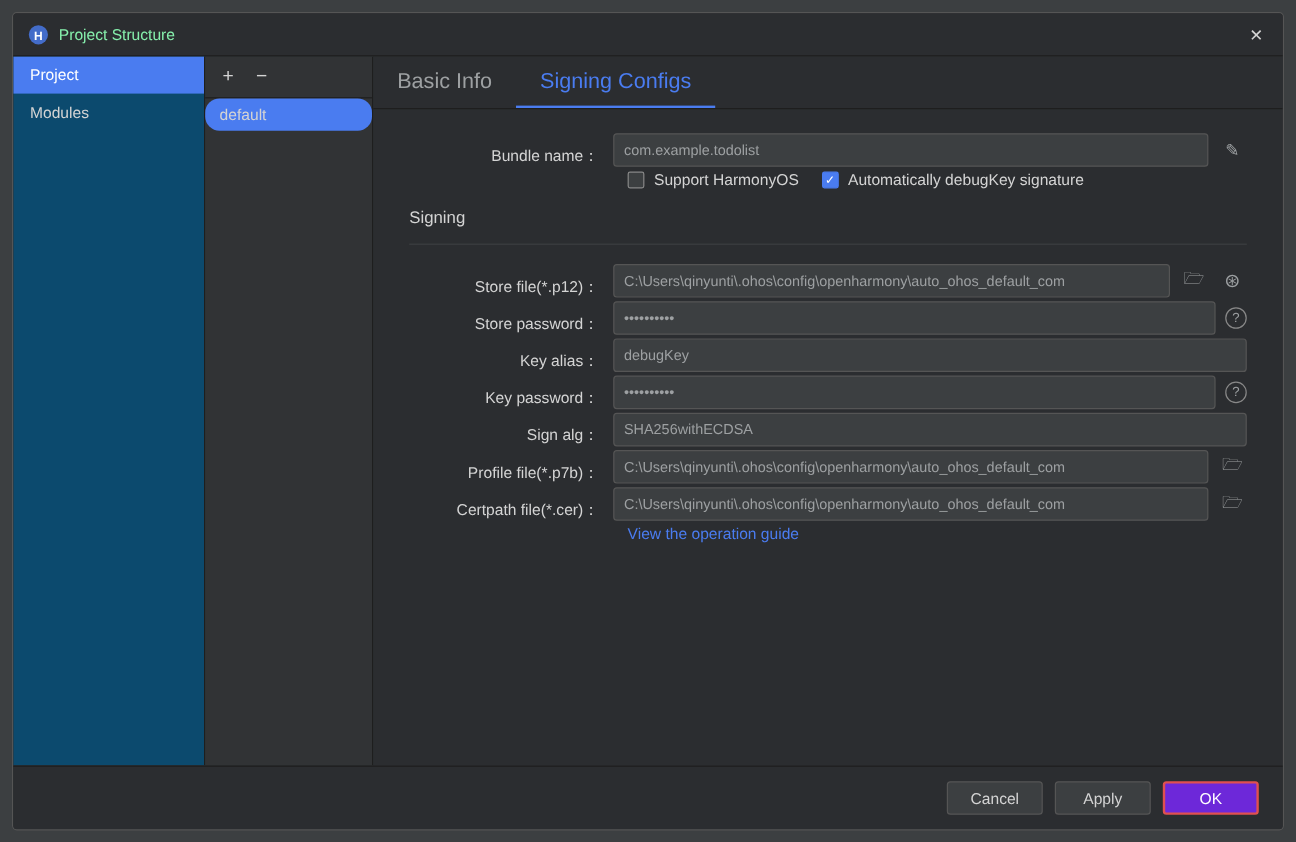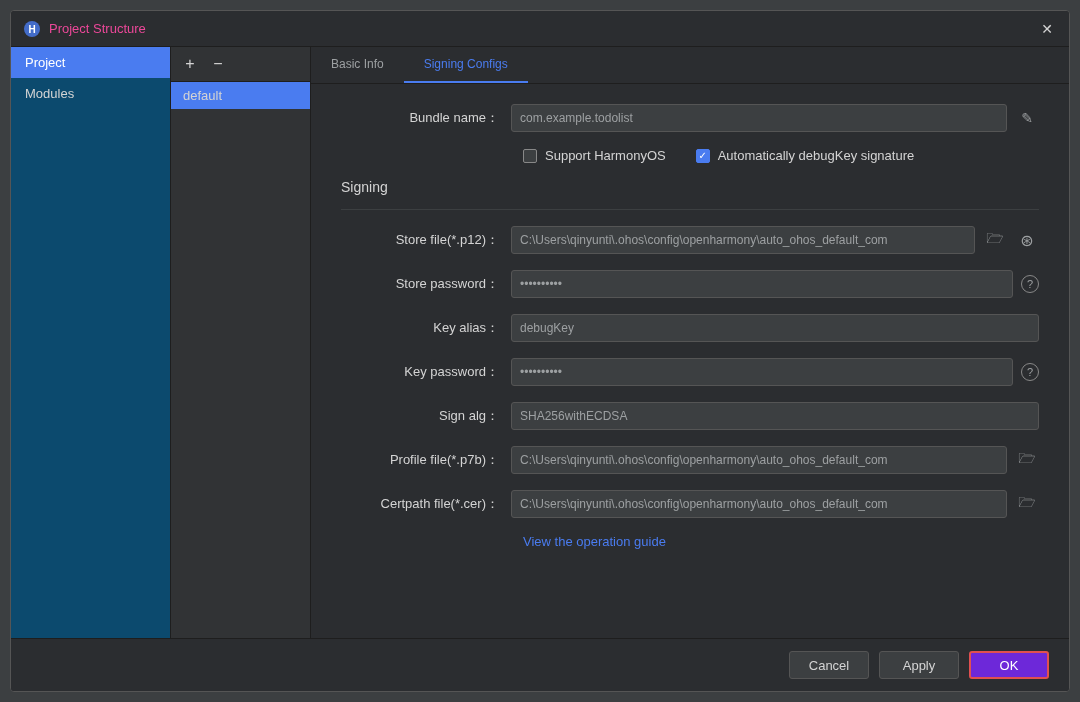--- a/index.html
+++ b/index.html
@@ -34,21 +34,21 @@
       border-bottom: 1px solid #1e1e1e;
       flex-shrink: 0;
     }
     .title-bar-icon {
       width: 18px;
       height: 18px;
       margin-right: 8px;
     }
     .title-bar-text {
       font-size: 13px;
-      color: #ec4899;
+      color: #86efac;
       flex: 1;
     }
     .title-bar-close {
       color: #d4d4d4;
       cursor: pointer;
       font-size: 14px;
       width: 20px;
       height: 20px;
       display: flex;
       align-items: center;
@@ -103,57 +103,58 @@
       color: #d4d4d4;
       font-size: 16px;
       border-radius: 2px;
     }
     .module-item {
       padding: 6px 12px;
       cursor: pointer;
       font-size: 13px;
       color: #d4d4d4;
       background: #4a7cf0;
+      border-radius: 12px;
     }
     
     .main-content {
       flex: 1;
       display: flex;
       flex-direction: column;
       background: #2b2d30;
       overflow: hidden;
     }
     
     .tabs {
       display: flex;
       border-bottom: 1px solid #1e1e1e;
       background: #2b2d30;
       flex-shrink: 0;
     }
     .tab {
       padding: 10px 20px;
       cursor: pointer;
       color: #9da0a2;
-      font-size: 12px;
+      font-size: 18px;
       position: relative;
     }
     .tab.active {
       color: #4a7cf0;
       border-bottom: 2px solid #4a7cf0;
     }
     
     .form-area {
       flex: 1;
       overflow-y: auto;
       padding: 20px 30px;
     }
     .form-row {
       display: flex;
-      align-items: center;
-      margin-bottom: 16px;
+      align-items: flex-end;
+      margin-bottom: 3px;
     }
     .form-label {
       width: 170px;
       color: #d4d4d4;
       font-size: 13px;
       text-align: right;
       padding-right: 12px;
       flex-shrink: 0;
     }
     .form-input-wrap {
@@ -180,21 +181,21 @@
       align-items: center;
       justify-content: center;
       cursor: pointer;
       color: #9da0a2;
       font-size: 14px;
       flex-shrink: 0;
     }
     .checkboxes-row {
       display: flex;
       align-items: center;
-      gap: 30px;
+      gap: 19px;
       margin-bottom: 16px;
       padding-left: 182px;
     }
     .checkbox-item {
       display: flex;
       align-items: center;
       gap: 8px;
       cursor: pointer;
     }
     .checkbox-box {

